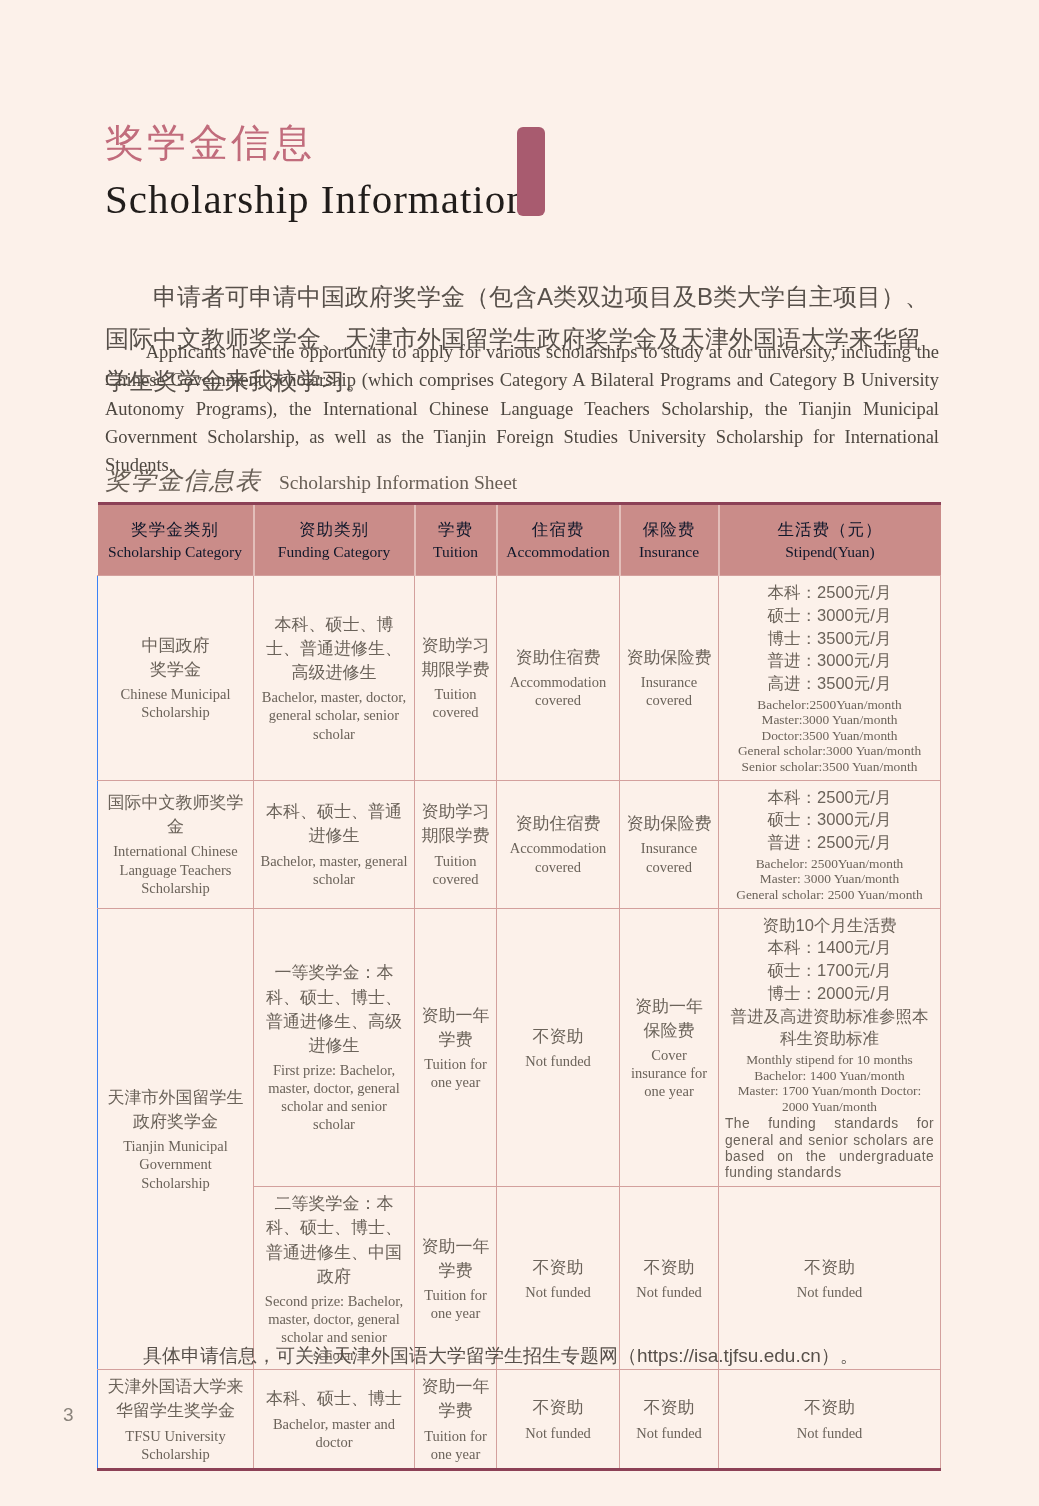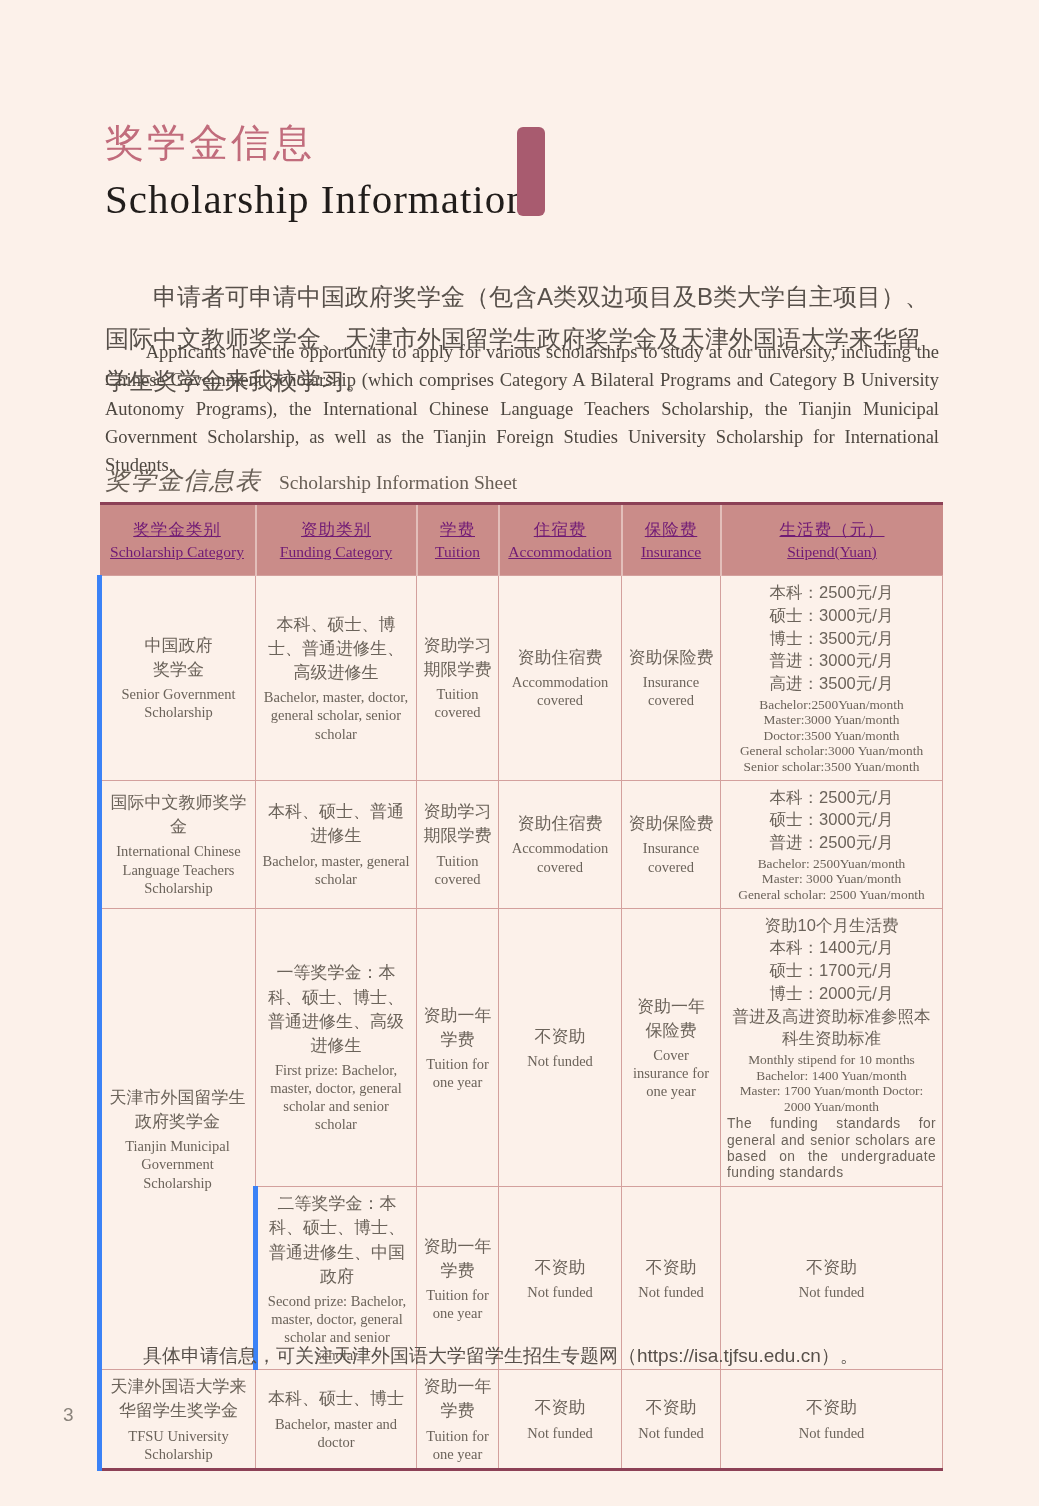--- a/index.html
+++ b/index.html
@@ -20,27 +20,27 @@
 
   
   .caption { position:absolute; left:105px; top:464px; color:#685f56; }
   .caption-zh { font-size:25px; letter-spacing:1px;font-style:italic; }
   .caption-en { font-family:"Liberation Serif", serif; font-size:19.5px; margin-left:18px; }
 
   
   .tbl-wrap { position:absolute; left:97px; top:502px; width:843px; }
   table { border-collapse:collapse; table-layout:fixed; width:843px;
           border-top:3px solid #8c4156; border-bottom:3px solid #8c4156; }
-  th { background:#ca8c89; color:#701a75; font-weight:400; vertical-align:middle;
-       border-right:2px solid #e3bfba; padding:4px 4px;text-decoration:underline; }
+  th { background:#ca8c89; color:#0f172a; font-weight:400; vertical-align:middle;
+       border-right:2px solid #e3bfba; padding:4px 4px; }
   th:last-child { border-right:none; }
   .hzh { font-size:16.5px; letter-spacing:1px; }
   .hen { font-family:"Liberation Serif", serif; font-size:15.5px; margin-top:2px; line-height:1.2; }
   td { border:1px solid #d3a09d; vertical-align:middle; text-align:center; padding:5px 6px; color:#6b635a; }
-  td:first-child { border-left:5px solid #3b82f6; }
+  td:first-child { border-left:1px solid #3b82f6; }
   .zh { font-size:17px; line-height:1.42; }
   .en { font-family:"Liberation Serif", serif; font-size:14.5px; line-height:1.25; margin-top:3px; }
   .pre { white-space:pre-line;text-align:center; }
   .stipend .zh { font-size:16.5px; line-height:1.38; }
   .stipend .en { font-size:13.4px; line-height:1.16; margin-top:2px; }
   .en-just { font-family:Liberation Sans, sans-serif; font-size:13.8px; line-height:1.18; text-align:justify; display:block; margin-top:2px; letter-spacing:0.4px; }
   tr.h-head { height:72px; }
   tr.h-r1 { height:174px; }
   tr.h-r2 { height:121px; }
   tr.h-r3a { height:239px; }
@@ -106,21 +106,21 @@
         <th>
           <div class="hzh">生活费（元）</div>
           <div class="hen">Stipend(Yuan)</div>
         </th>
       </tr>
 
       <tr class="h-r1">
         <td>
           <div class="zh pre">中国政府
 奖学金</div>
-          <div class="en">Senior Government Scholarship</div>
+          <div class="en">Chinese Municipal Scholarship</div>
         </td>
         <td>
           <div class="zh">本科、硕士、博士、普通进修生、高级进修生</div>
           <div class="en">Bachelor, master, doctor, general scholar, senior scholar</div>
         </td>
         <td>
           <div class="zh pre">资助学习
 期限学费</div>
           <div class="en">Tuition covered</div>
         </td>

